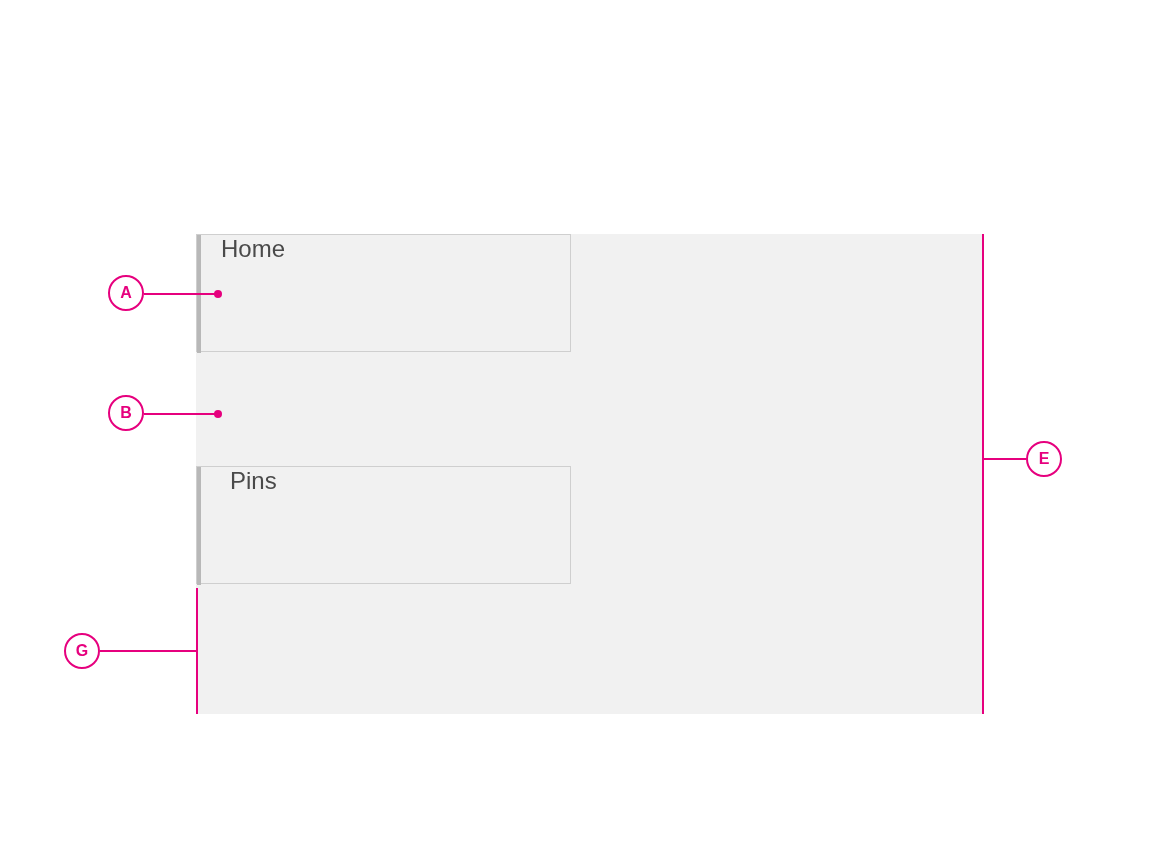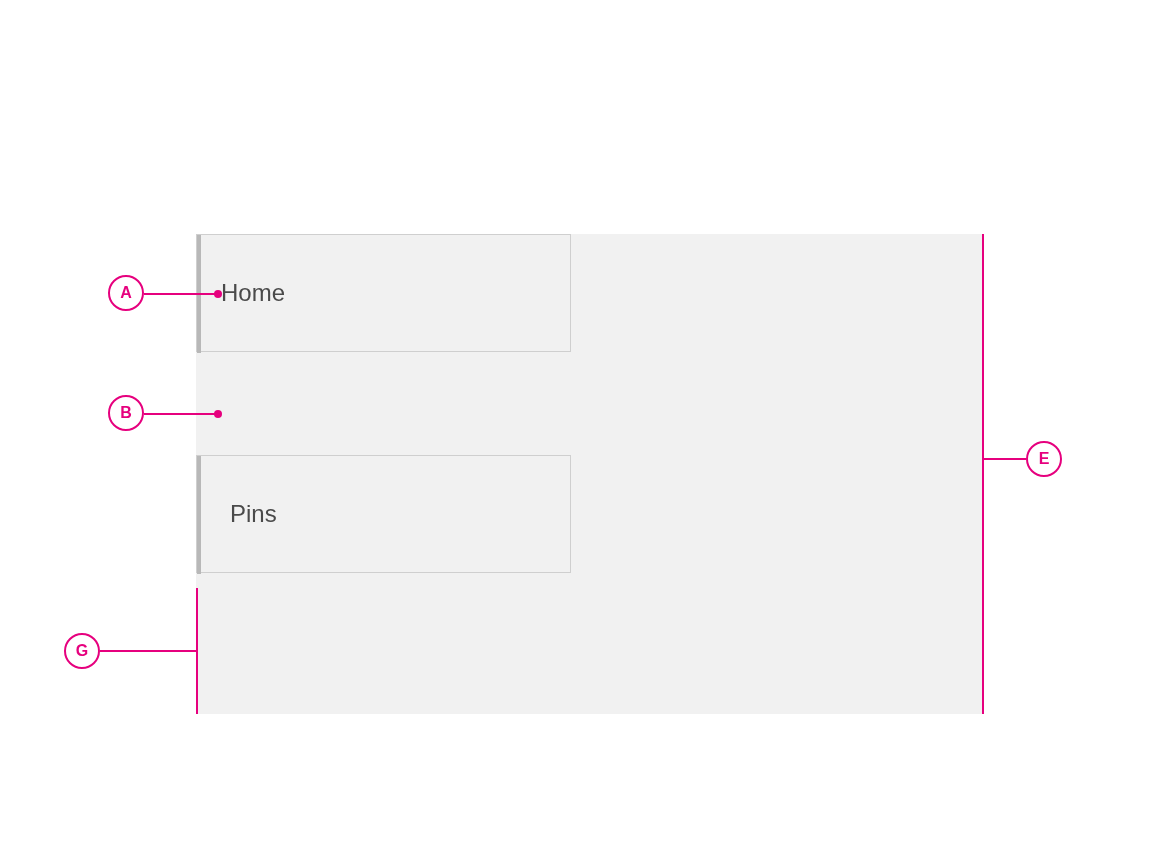--- a/index.html
+++ b/index.html
@@ -28,21 +28,21 @@
       top: 0;
       width: 375px;
       height: 480px;
     }
     .tab-item {
       position: absolute;
       left: 0;
       width: 375px;
       height: 118px;
       display: flex;
-      align-items: center;
+      align-items: flex-start;
       padding-left: 24px;
       font-size: 24px;
       color: #4a4a4a;
     }
     .tab-item.outlined {
       border: 1px solid #cfcfcf;
       background: #f1f1f1;
     }
     .tab-item.active {
       color: #111111;
@@ -59,21 +59,21 @@
     .tab-marker-blue {
       position: absolute;
       left: 0;
       top: 0;
       width: 6px;
       height: 118px;
       background: #0062ff;
     }
     .tab-home { top: 0; }
     .tab-bookmarks { top: 118px; }
-    .tab-pins { top: 221px; padding-left: 33px; }
+    .tab-pins { top: 232px; padding-left: 33px; }
 
     
     .callout {
       position: absolute;
       width: 36px;
       height: 36px;
       border: 2px solid #e6007e;
       border-radius: 50%;
       background: #ffffff;
       display: flex;

